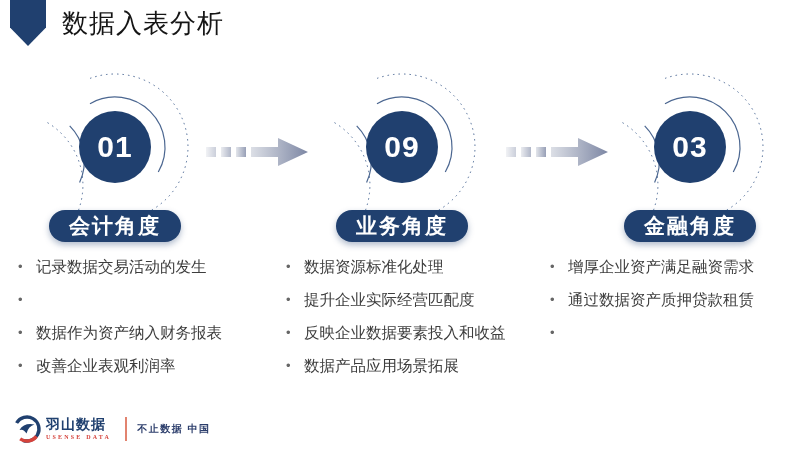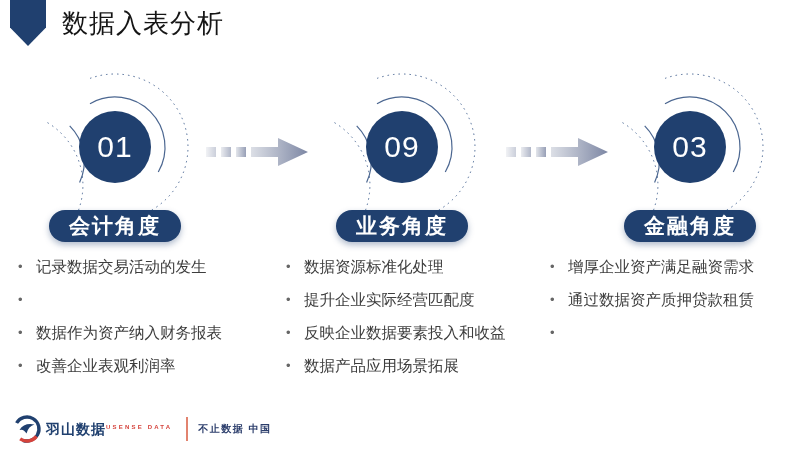--- a/index.html
+++ b/index.html
@@ -18,21 +18,21 @@
     position:absolute;left:62px;top:6px;margin:0;
     font-size:26px;font-weight:400;color:#151515;letter-spacing:1px;
   }
   
   .stage{position:absolute;top:71px;width:152px;height:180px;}
   .stage-1{left:39px;} .stage-2{left:326px;} .stage-3{left:614px;}
   .rings{position:absolute;left:0;top:0;}
   .num{
     position:absolute;left:40px;top:40px;width:72px;height:72px;
     display:flex;align-items:center;justify-content:center;
-    color:#ffffff;font-size:30px;font-weight:400;letter-spacing:1px;
+    color:#ffffff;font-size:30px;font-weight:700;letter-spacing:1px;
   }
   .pill{
     position:absolute;left:50%;transform:translateX(-50%);top:139px;
     width:132px;height:32px;border-radius:16px;background:#20406f;
     display:flex;align-items:center;justify-content:center;
     box-shadow:0 3px 6px rgba(32,64,111,.35);
   }
   .pill span{color:#ffffff;font-size:21px;font-weight:700;letter-spacing:2px;}
   
   .arrow{position:absolute;top:134px;}
@@ -42,21 +42,21 @@
   .bullets-1{left:18px;width:252px;}
   .bullets-2{left:286px;width:262px;}
   .bullets-3{left:550px;width:248px;}
   .bullets li{
     display:flex;align-items:flex-start;
     margin-bottom:16px;color:#3d3d3d;font-size:15.5px;line-height:17px;
   }
   .dot{width:18px;color:#666;font-size:13px;line-height:17px;flex:none;}
   
   .footer{position:absolute;left:12px;top:413px;height:32px;display:flex;align-items:center;}
-  .brand-text{margin-left:4px;display:flex;flex-direction:row;line-height:1;}
+  .brand-text{margin-left:4px;display:flex;flex-direction:column;line-height:1;font-family:Liberation Serif, serif;}
   .brand-cn{color:#20406f;font-size:14px;font-weight:800;letter-spacing:1px;}
   .brand-en{color:#d5433c;font-size:6px;font-weight:700;letter-spacing:2.2px;margin-top:2px;}
   .footer-divider{width:2px;height:24px;background:#e2836f;margin:0 10px 0 14px;}
   .tagline{color:#2b3d6b;font-size:10px;letter-spacing:1.5px;font-weight:600;}
 </style>
 </head>
 <body>
 
 <svg width="0" height="0" style="position:absolute" aria-hidden="true">
   <defs>

